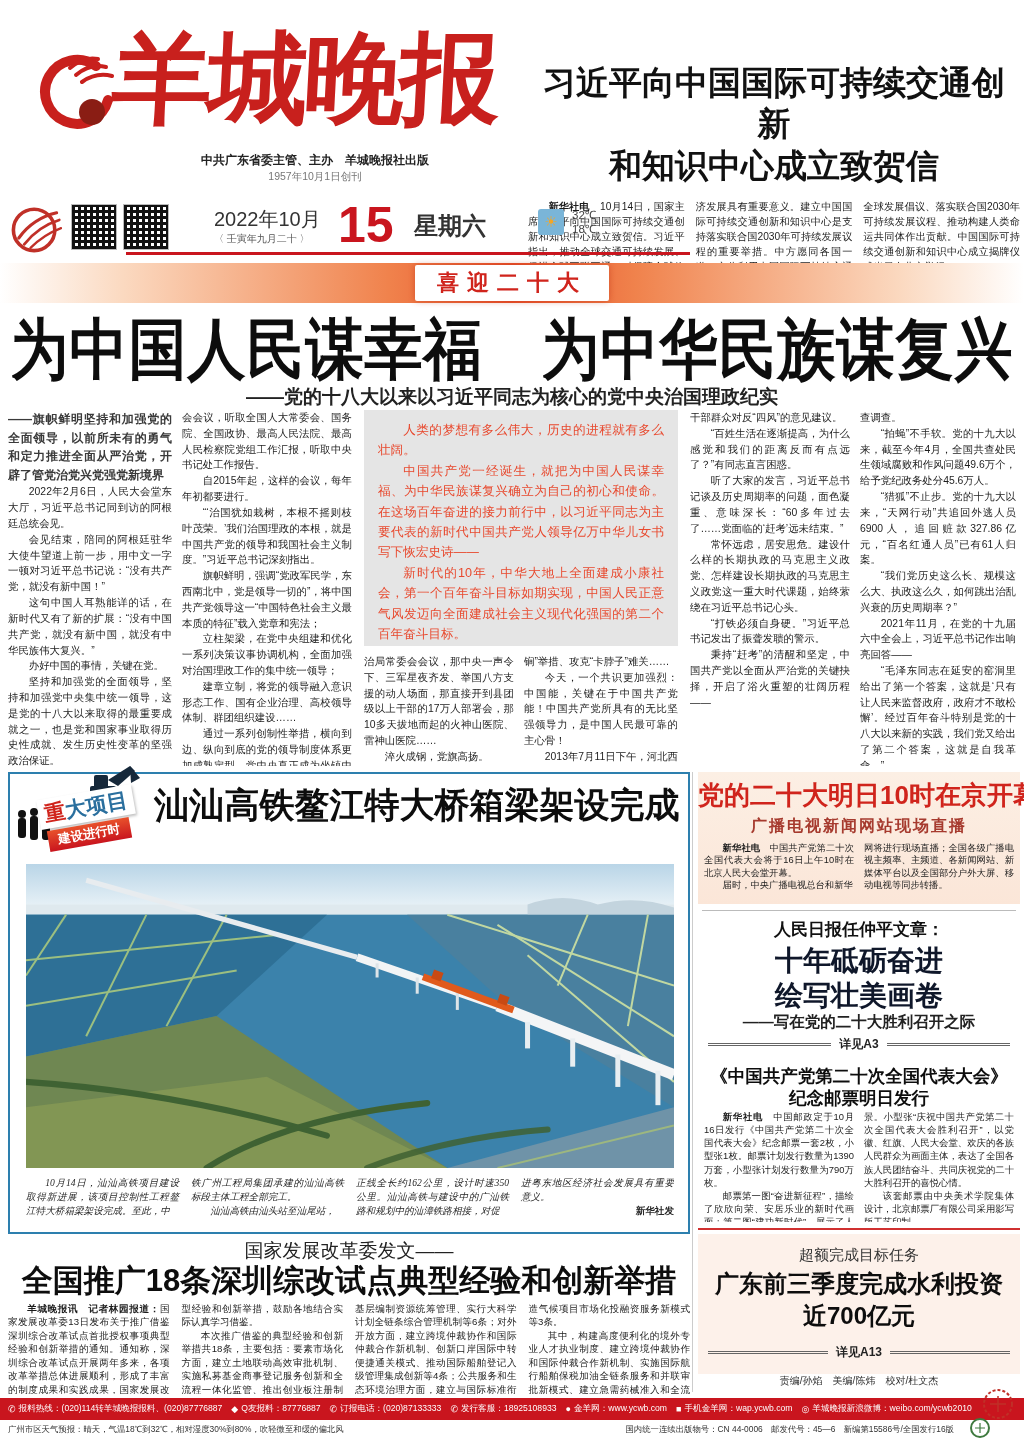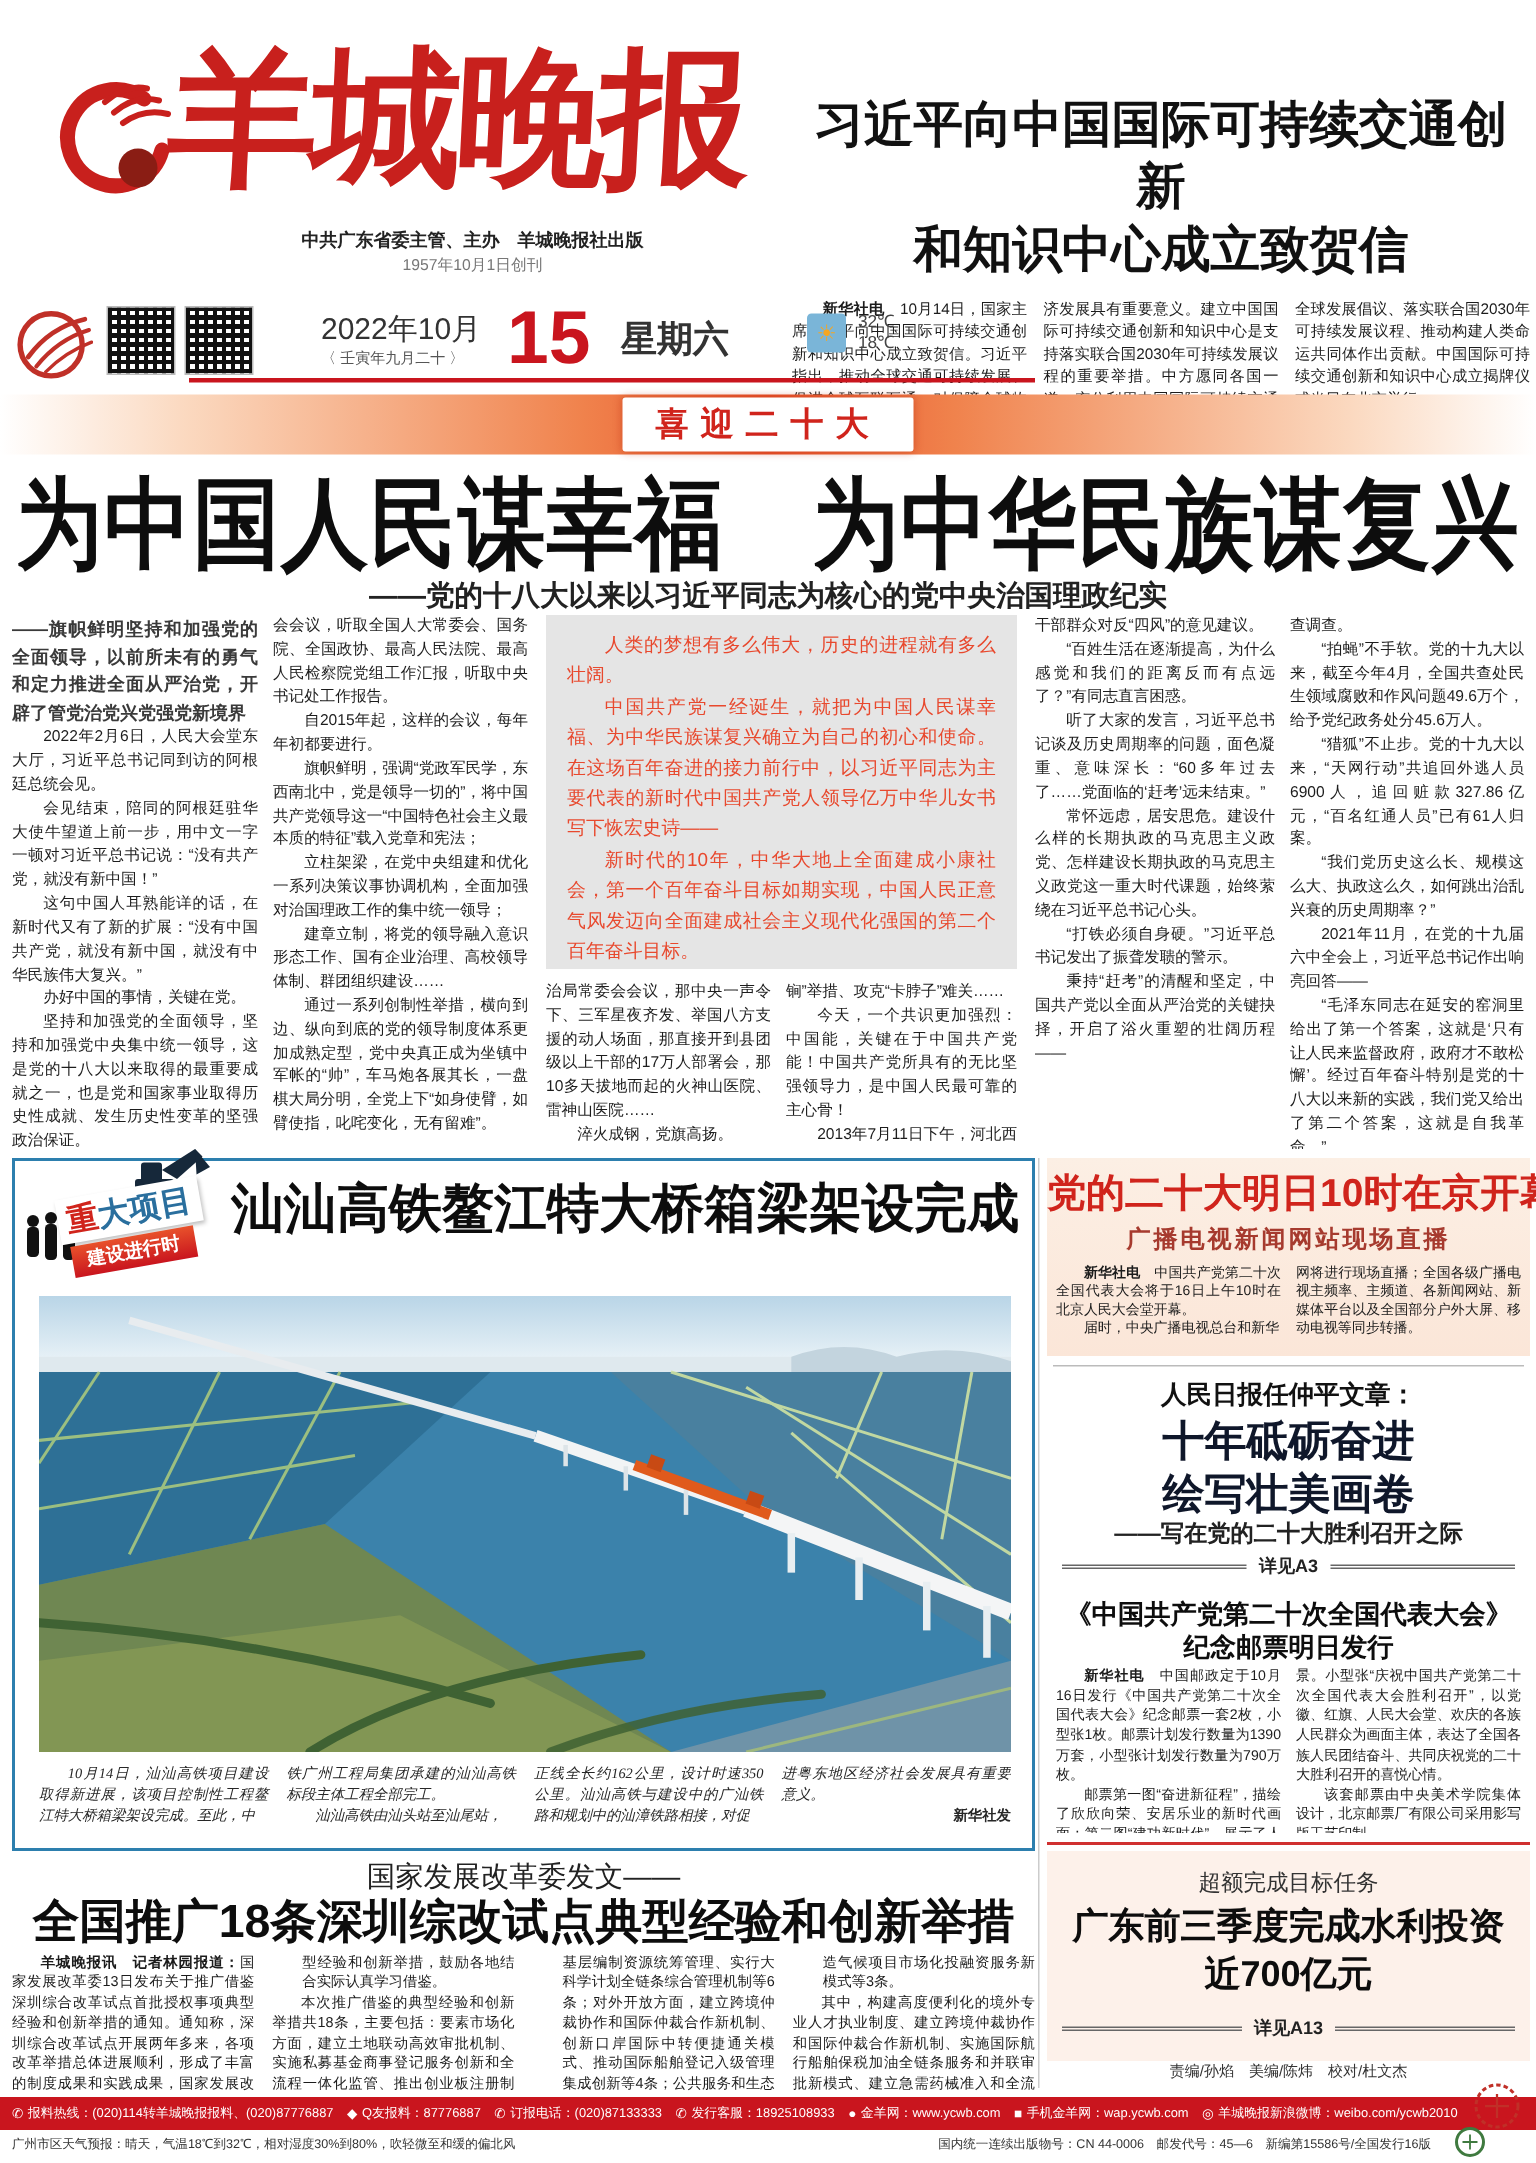--- a/index.html
+++ b/index.html
@@ -137,21 +137,21 @@
   
   .shenzhen { position:absolute; left:8px; top:1238px; width:682px; height:158px; }
   .sz-kicker { position:absolute; left:0; top:0; width:682px; text-align:center;
     font-size:19px; color:#222; }
   .sz-headline { position:absolute; left:0; top:22px; width:682px; text-align:center;
     font-size:31px; font-weight:900; color:#0d0d0d; white-space:nowrap; }
   .sz-body { position:absolute; left:0; top:64px; width:682px; height:92px;
     display:flex; gap:12px; overflow:hidden; }
   .sz-body div { flex:1; font-size:9.6px; line-height:1.4; text-align:justify; }
   .sz-body p { text-indent:2em; }
-  .sz-body p.noind { text-indent:0;margin-left:20px; }
+  .sz-body p.noind { text-indent:0; }
   .vline { position:absolute; left:692px; top:772px; width:1px; height:620px; background:#ccc; }
   
   .footer-bar { position:absolute; left:0; top:1398px; width:1024px; height:22px;
     background:#c9151e; color:#fff; display:flex; align-items:center; gap:9px;
     padding:0 8px; font-size:8.6px; white-space:nowrap; overflow:hidden; }
   .footer-bar .fi { display:flex; align-items:center; gap:3px; }
   .footer-bar .glyph { font-size:9px; }
   .footer-sub-left { position:absolute; left:8px; top:1424px; font-size:8.4px; color:#333; }
   .footer-sub-right { position:absolute; right:70px; top:1424px; font-size:8.4px; color:#333; }
   .seals { position:absolute; right:6px; top:1388px; width:52px; height:52px; z-index:5; }
@@ -217,20 +217,21 @@
     <p>2022年2月6日，人民大会堂东大厅，习近平总书记同到访的阿根廷总统会见。</p>
     <p>会见结束，陪同的阿根廷驻华大使牛望道上前一步，用中文一字一顿对习近平总书记说：“没有共产党，就没有新中国！”</p>
     <p>这句中国人耳熟能详的话，在新时代又有了新的扩展：“没有中国共产党，就没有新中国，就没有中华民族伟大复兴。”</p>
     <p>办好中国的事情，关键在党。</p>
     <p>坚持和加强党的全面领导，坚持和加强党中央集中统一领导，这是党的十八大以来取得的最重要成就之一，也是党和国家事业取得历史性成就、发生历史性变革的坚强政治保证。</p>
 
   </div>
   <div class="art-col" id="c2">
     <p class="noind">会会议，听取全国人大常委会、国务院、全国政协、最高人民法院、最高人民检察院党组工作汇报，听取中央书记处工作报告。</p>
     <p>自2015年起，这样的会议，每年年初都要进行。</p>
+    <p>“‘治国犹如栽树，本根不摇则枝叶茂荣。’我们治国理政的本根，就是中国共产党的领导和我国社会主义制度。”习近平总书记深刻指出。</p>
     <p>旗帜鲜明，强调“党政军民学，东西南北中，党是领导一切的”，将中国共产党领导这一“中国特色社会主义最本质的特征”载入党章和宪法；</p>
     <p>立柱架梁，在党中央组建和优化一系列决策议事协调机构，全面加强对治国理政工作的集中统一领导；</p>
     <p>建章立制，将党的领导融入意识形态工作、国有企业治理、高校领导体制、群团组织建设……</p>
     <p>通过一系列创制性举措，横向到边、纵向到底的党的领导制度体系更加成熟定型，党中央真正成为坐镇中军帐的“帅”，车马炮各展其长，一盘棋大局分明，全党上下“如身使臂，如臂使指，叱咤变化，无有留难”。</p>
 
   </div>
   <div class="hl-box">
     <p>人类的梦想有多么伟大，历史的进程就有多么壮阔。</p>
     <p>中国共产党一经诞生，就把为中国人民谋幸福、为中华民族谋复兴确立为自己的初心和使命。在这场百年奋进的接力前行中，以习近平同志为主要代表的新时代中国共产党人领导亿万中华儿女书写下恢宏史诗——</p>
     <p>新时代的10年，中华大地上全面建成小康社会，第一个百年奋斗目标如期实现，中国人民正意气风发迈向全面建成社会主义现代化强国的第二个百年奋斗目标。</p>

